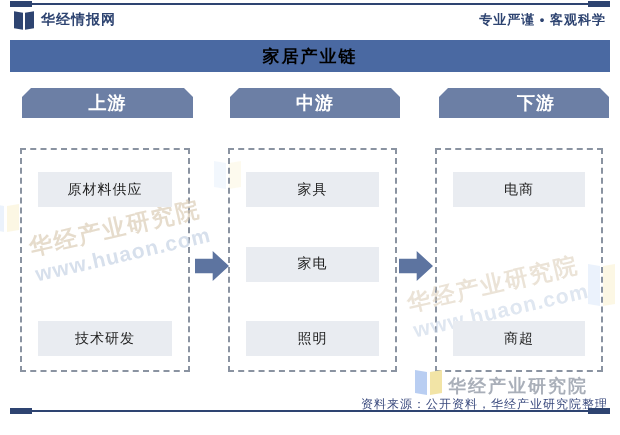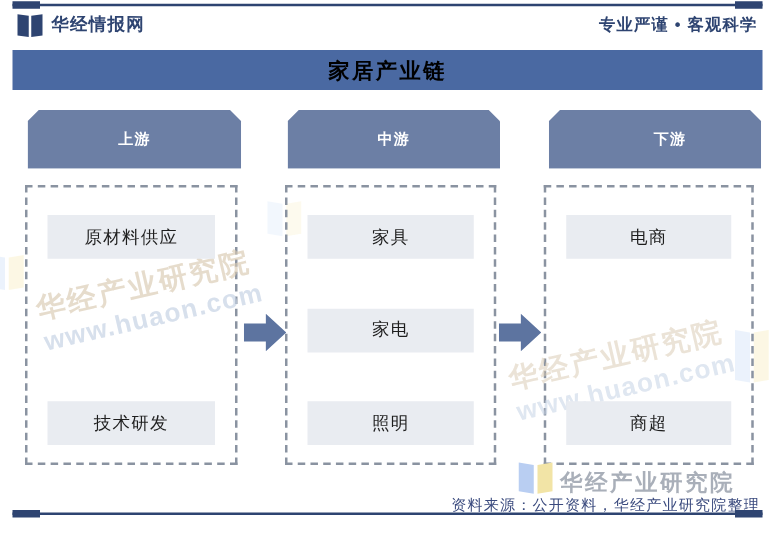--- a/index.html
+++ b/index.html
@@ -41,23 +41,23 @@
   
   .title-bar {
     position: absolute; top: 40px; left: 10px; width: 600px; height: 32px;
     background: #4A69A2; color: #000000;
     font-size: 17px; font-weight: bold; letter-spacing: 2px;
     display: flex; align-items: center; justify-content: center;
   }
 
   
   .col-header {
-    position: absolute; top: 88px; height: 47px;
+    position: absolute; top: 88px; height: 30px;
     background: #6C7FA5; color: #fff;
-    font-size: 12px; font-weight: bold; letter-spacing: 1px;
+    font-size: 18px; font-weight: bold; letter-spacing: 1px;
     display: flex; align-items: center; justify-content: center;
     clip-path: polygon(9px 0, calc(100% - 9px) 0, 100% 9px, 100% 100%, 0 100%, 0 9px);
   }
   .col-header.c0 { left: 22px;  width: 171px; }
   .col-header.c1 { left: 230px; width: 170px; }
   .col-header.c2 { left: 439px; width: 170px; padding-left: 24px; }
 
   
   .chain-box {
     position: absolute; top: 148px; height: 224px;

